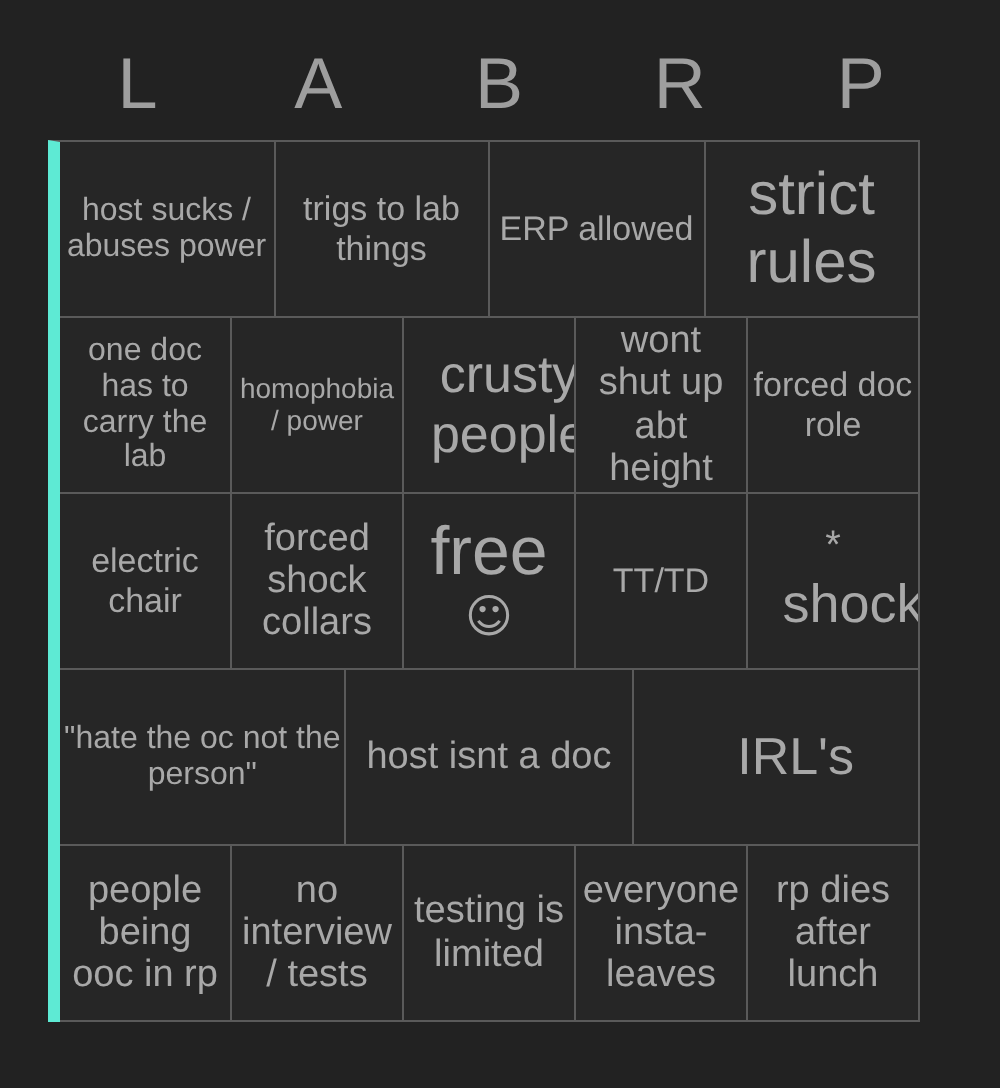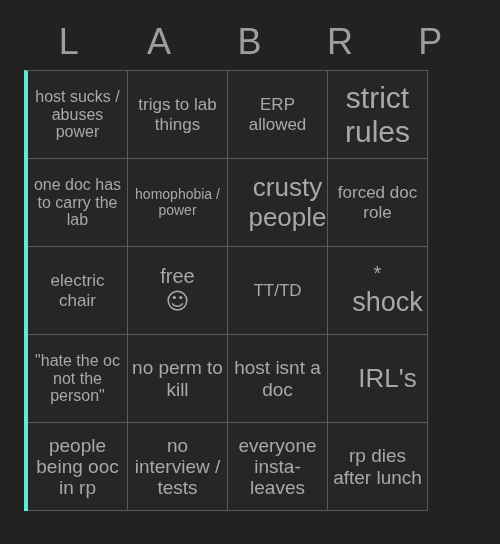--- a/index.html
+++ b/index.html
@@ -30,23 +30,23 @@
     flex: 1 1 0;
     text-align: center;
     color: #9e9e9e;
     font-size: 36px;
     line-height: 36px;
     letter-spacing: 1px;
     font-weight: 400;
     user-select: none;
   }
   .grid {
-    width: 404px;
+    width: 436px;
     border-top: 1px solid #5a5a5a;
-    border-left: 4px solid #5eead4;
+    border-left: 6px solid #5eead4;
     box-sizing: border-box;
   }
   .grid-row {
     display: flex;
     width: 100%;
   }
   .cell {
     flex: 1 1 0;
     width: 90px;
     height: 88px;
@@ -69,21 +69,21 @@
     display: block;
     width: 100%;
   }
   
   .fs-xxl { font-size: 30px; }
   .fs-xl  { font-size: 26px; margin-left: 20px; }
   .fs-l   { font-size: 17px; }
   .fs-m   { font-size: 19px; }
   .fs-s   { font-size: 16px; }
   .fs-xs  { font-size: 14px; }
-  .free-cell .txt { font-size: 20px; }
+  .free-cell .txt { font-size: 34px; }
   .free-cell .smiley {
     display: block;
     font-size: 23px;
     line-height: 1.25;
     font-family: "DejaVu Sans", sans-serif;
   }
   .star-cell .star {
     display: block;
     font-size: 20px;
     line-height: 1;
@@ -123,61 +123,67 @@
         <div class="cell">
           <span class="txt fs-s">one doc has to carry the lab</span>
         </div>
         <div class="cell">
           <span class="txt fs-xs">homophobia / power</span>
         </div>
         <div class="cell">
           <span class="txt fs-xl">crusty people</span>
         </div>
         <div class="cell">
+          <span class="txt fs-m">wont shut up abt height</span>
+        </div>
+        <div class="cell">
           <span class="txt fs-l">forced doc role</span>
         </div>
       </div>
       <div class="grid-row">
         <div class="cell">
           <span class="txt fs-l">electric chair</span>
+        </div>
+        <div class="cell">
+          <span class="txt fs-m">forced shock collars</span>
         </div>
         <div class="cell free-cell">
           <span class="txt fs-xxl">free</span>
           <span class="smiley">☺</span>
         </div>
         <div class="cell">
           <span class="txt fs-l">TT/TD</span>
         </div>
         <div class="cell star-cell">
           <span class="star">*</span>
           <span class="txt fs-xl">shock</span>
         </div>
       </div>
       <div class="grid-row">
         <div class="cell">
           <span class="txt fs-s">"hate the oc not the person"</span>
         </div>
         <div class="cell">
-          <span class="txt fs-m">no perm to kill</span>
-        </div>
-        <div class="cell">
           <span class="txt fs-m">host isnt a doc</span>
         </div>
         <div class="cell">
           <span class="txt fs-xl">IRL's</span>
         </div>
       </div>
       <div class="grid-row">
         <div class="cell">
           <span class="txt fs-m">people being ooc in rp</span>
         </div>
         <div class="cell">
           <span class="txt fs-m">no interview / tests</span>
         </div>
         <div class="cell">
+          <span class="txt fs-m">testing is limited</span>
+        </div>
+        <div class="cell">
           <span class="txt fs-m">everyone insta-leaves</span>
         </div>
         <div class="cell">
           <span class="txt fs-m">rp dies after lunch</span>
         </div>
       </div>
     </div>
 
 </div>
 

